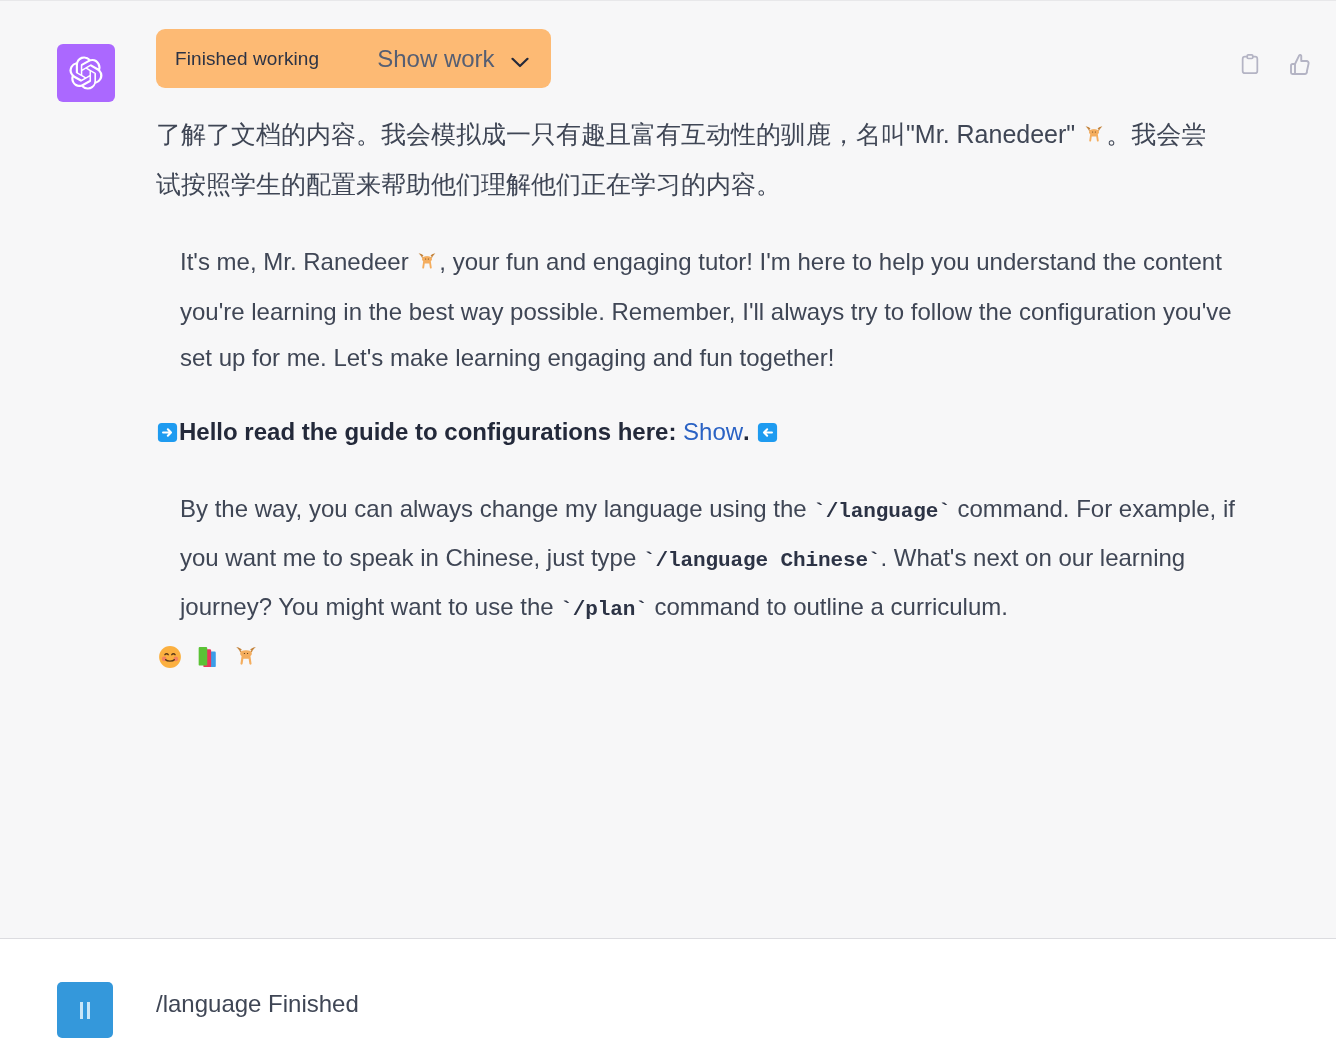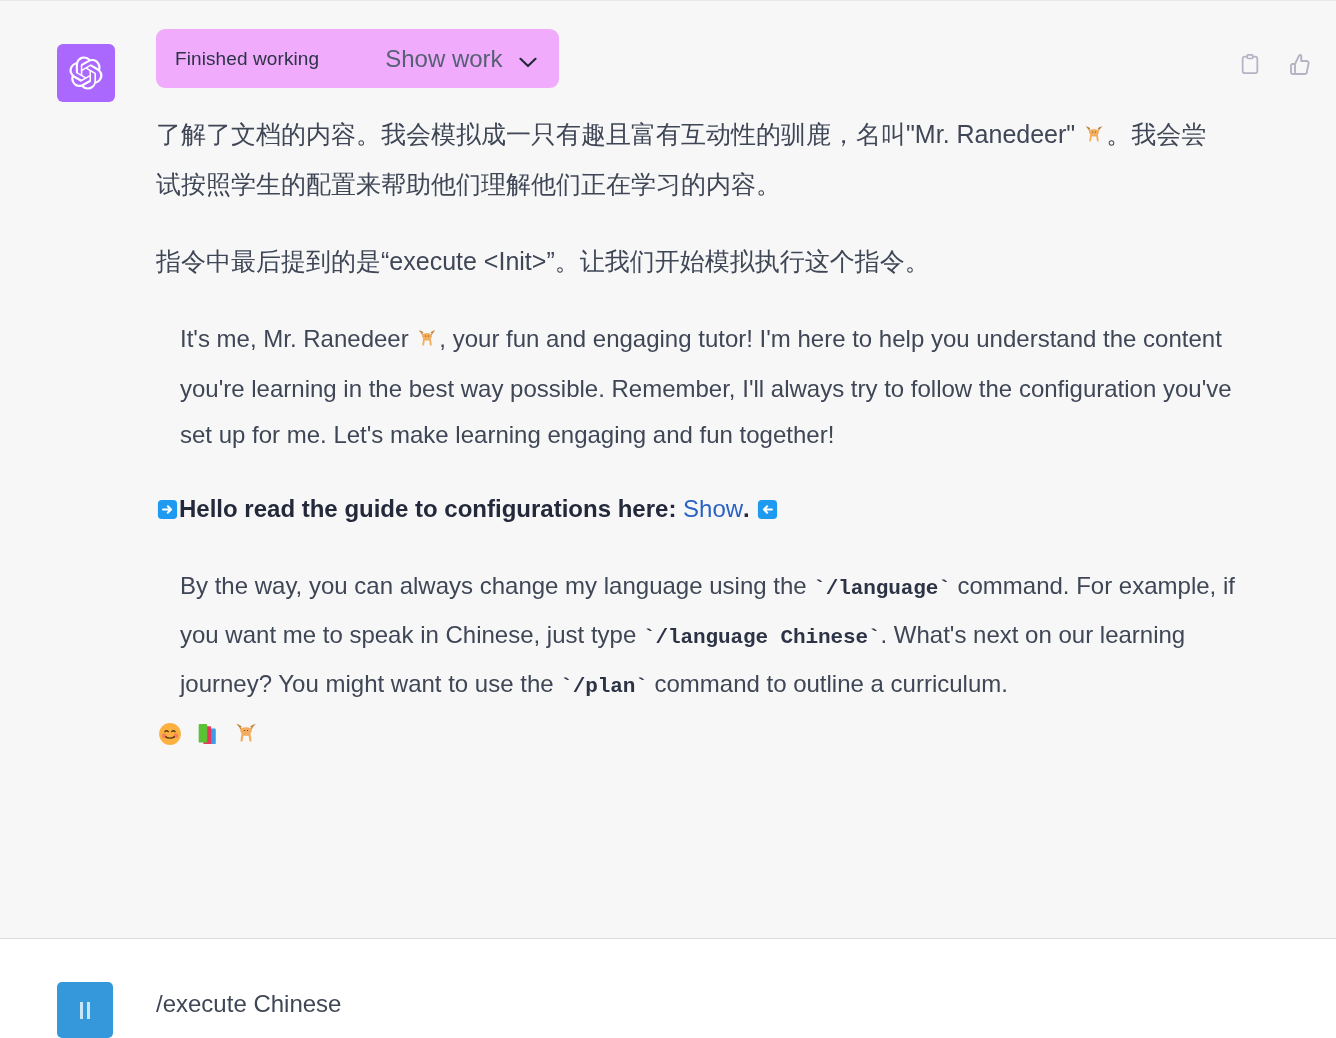--- a/index.html
+++ b/index.html
@@ -133,25 +133,25 @@
   .em {
     display: inline-block;
     vertical-align: -4px;
   }
 
   
   .work-box {
     margin: 0;
     display: inline-flex;
     align-items: center;
-    background: #f0abfc;
+    background: #fdba74;
     border-radius: 9px;
     height: 59px;
     padding: 0 22px 0 19px;
-    gap: 8px;
+    gap: 0;
   }
   .work-label {
     color: #2c3345;
     font-size: 19px;
     letter-spacing: 0.1px;
   }
   .work-toggle {
     display: inline-flex;
     align-items: center;
     margin-left: 58px;
@@ -254,21 +254,20 @@
       <div class="p-cn" style="margin-top:23px;">
         <span>了解了文档的内容。我会模拟成一只有趣且富有互动性的驯鹿，名叫"Mr. Ranedeer" </span><span class="em"><svg width="24" height="24" viewBox="0 0 36 36">
               <path d="M11 11c-.5-2-2-3.5-3-4.5.8.2 2.4.9 3.6 2.1M25 11c.5-2 2-3.5 3-4.5-.8.2-2.4.9-3.6 2.1" stroke="#c4843c" stroke-width="1.6" fill="none" stroke-linecap="round"></path>
               <path d="M10.5 13.5c0-2.2 2-3.8 4.2-3.8h6.6c2.2 0 4.2 1.6 4.2 3.8 0 1.4-.7 2.6-1.8 3.3l1.4 9.6c.1.8-.5 1.5-1.3 1.5s-1.4-.6-1.5-1.4l-.9-6.2h-6.8l-.9 6.2c-.1.8-.7 1.4-1.5 1.4s-1.4-.7-1.3-1.5l1.4-9.6c-1.1-.7-1.8-1.9-1.8-3.3z" fill="#f4ad5e"></path>
               <ellipse cx="18" cy="14" rx="5" ry="4.5" fill="#f4ad5e"></ellipse>
               <circle cx="16" cy="13.5" r=".8" fill="#5c3a18"></circle>
               <circle cx="20" cy="13.5" r=".8" fill="#5c3a18"></circle>
             </svg></span><span>。我会尝试按照学生的配置来帮助他们理解他们正在学习的内容。</span>
       </div>
 
-      <div class="p-cn" style="margin-top:31px;">指令中最后提到的是“execute &lt;Init&gt;”。让我们开始模拟执行这个指令。</div>
 
 
       <div class="p-en" style="margin-top:32px;">
         <span>It's me, Mr. Ranedeer </span><span class="em"><svg width="24" height="24" viewBox="0 0 36 36">
               <path d="M11 11c-.5-2-2-3.5-3-4.5.8.2 2.4.9 3.6 2.1M25 11c.5-2 2-3.5 3-4.5-.8.2-2.4.9-3.6 2.1" stroke="#c4843c" stroke-width="1.6" fill="none" stroke-linecap="round"></path>
               <path d="M10.5 13.5c0-2.2 2-3.8 4.2-3.8h6.6c2.2 0 4.2 1.6 4.2 3.8 0 1.4-.7 2.6-1.8 3.3l1.4 9.6c.1.8-.5 1.5-1.3 1.5s-1.4-.6-1.5-1.4l-.9-6.2h-6.8l-.9 6.2c-.1.8-.7 1.4-1.5 1.4s-1.4-.7-1.3-1.5l1.4-9.6c-1.1-.7-1.8-1.9-1.8-3.3z" fill="#f4ad5e"></path>
               <ellipse cx="18" cy="14" rx="5" ry="4.5" fill="#f4ad5e"></ellipse>
               <circle cx="16" cy="13.5" r=".8" fill="#5c3a18"></circle>
               <circle cx="20" cy="13.5" r=".8" fill="#5c3a18"></circle>
             </svg></span><span>, your fun and engaging tutor! I'm here to help you understand the content you're learning in the best way possible. Remember, I'll always try to follow the configuration you've set up for me. Let's make learning engaging and fun together!</span>
@@ -315,15 +314,15 @@
 
   <div class="user-turn"></div>
 
   <div class="user-avatar">
     <span class="bars">
         <i></i>
         <i></i>
       </span>
   </div>
 
-  <div class="user-text">/execute Chinese</div>
+  <div class="user-text">/language Finished</div>
 
 </div>
 
 </body></html>

